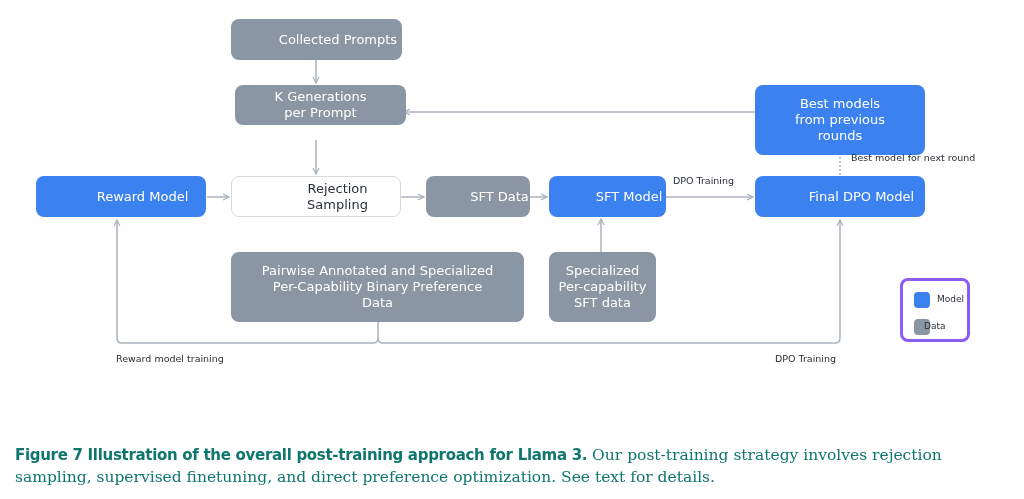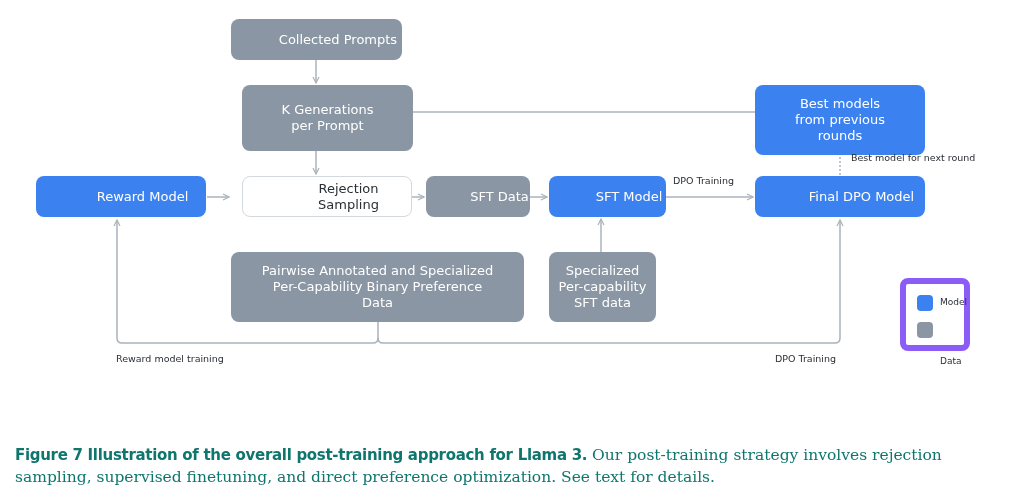--- a/index.html
+++ b/index.html
@@ -3,21 +3,21 @@
 <meta charset="utf-8">
 <style>
   html, body { margin:0; padding:0; background:#ffffff; }
   body { width:1024px; height:499px; position:relative; overflow:hidden; font-family:"DejaVu Sans", sans-serif; }
   .node { position:absolute; box-sizing:border-box; border-radius:8px; display:flex; align-items:center; justify-content:center; text-align:center; font-size:13px; line-height:16px; color:#ffffff;padding-left:43px; }
   .model { background:#3b82f0; }
   .data { background:#8a96a3; }
   .plain { background:#ffffff; border:1.5px solid #d4d9de; color:#2a2f35; }
   svg.wires { position:absolute; left:0; top:0; }
   .lbl { position:absolute; font-size:9.5px; color:#2a2f35; white-space:nowrap; }
-  .legend { position:absolute; left:900px; top:278px; width:70px; height:73px; border:6px solid #8b5cf6; border-radius:8px; box-sizing:border-box;text-align:right; }
+  .legend { position:absolute; left:900px; top:278px; width:70px; height:64px; border:3px solid #8b5cf6; border-radius:8px; box-sizing:border-box;text-align:right; }
   .sw { position:absolute; width:16px; height:16px; border-radius:4px; }
   .legtxt { position:absolute; font-size:9px; color:#2a2f35; }
   .caption { position:absolute; left:15px; top:444px; width:1000px; font-family:"DejaVu Serif", serif; font-size:15.5px; line-height:22px; color:#0f766e; }
   .caption .bold { font-family:"DejaVu Sans", sans-serif; font-weight:bold; font-size:15px; letter-spacing:-0.3px; }
 </style>
 </head>
 <body>
 
 <svg class="wires" width="1024" height="499">
   <defs>
@@ -34,35 +34,35 @@
     <line x1="530" y1="197" x2="547" y2="197" marker-end="url(#ah)"></line>
     <line x1="663" y1="197" x2="753" y2="197" marker-end="url(#ah)"></line>
     <line x1="601" y1="252" x2="601" y2="219" marker-end="url(#ah)"></line>
     <line x1="840" y1="175" x2="840" y2="140" stroke-dasharray="2,2" marker-end="url(#ah)"></line>
     <path d="M378,322 L378,338 Q378,343 373,343 L122,343 Q117,343 117,338 L117,220" marker-end="url(#ah)"></path>
     <path d="M378,338 Q378,343 383,343 L835,343 Q840,343 840,338 L840,220" marker-end="url(#ah)"></path>
   </g>
 </svg>
 
 <div class="node data" style="left:231px;top:19px;width:171px;height:41px;">Collected Prompts</div>
-<div class="node data" style="left:242px;top:85px;width:171px;height:66px;padding:0 32px;">K Generations per Prompt</div>
+<div class="node data" style="left:235px;top:85px;width:171px;height:40px;padding:0 32px;">K Generations per Prompt</div>
 <div class="node model" style="left:36px;top:176px;width:170px;height:41px;">Reward Model</div>
-<div class="node plain" style="left:231px;top:176px;width:170px;height:41px;margin-left:11px;">Rejection Sampling</div>
+<div class="node plain" style="left:231px;top:176px;width:170px;height:41px;">Rejection Sampling</div>
 <div class="node data" style="left:426px;top:176px;width:104px;height:41px;">SFT Data</div>
 <div class="node model" style="left:549px;top:176px;width:117px;height:41px;">SFT Model</div>
 <div class="node model" style="left:755px;top:176px;width:170px;height:41px;">Final DPO Model</div>
 <div class="node model" style="left:755px;top:85px;width:170px;height:70px;padding:0 30px;">Best models from previous rounds</div>
 <div class="node data" style="left:231px;top:252px;width:293px;height:70px;padding:0 30px;">Pairwise Annotated and Specialized Per-Capability Binary Preference Data</div>
 <div class="node data" style="left:549px;top:252px;width:107px;height:70px;padding:6px 6px;">Specialized Per-capability SFT data</div>
 
 <div class="lbl" style="left:673px;top:175px;">DPO Training</div>
 <div class="lbl" style="left:851px;top:152px;">Best model for next round</div>
 <div class="lbl" style="left:116px;top:353px;">Reward model training</div>
 <div class="lbl" style="left:775px;top:353px;">DPO Training</div>
 
 <div class="legend">
   <div class="sw" style="left:11px;top:11px;background:#3b82f0;"></div>
   <div class="legtxt" style="left:34px;top:13px;">Model</div>
   <div class="sw" style="left:11px;top:38px;background:#8a96a3;"></div>
-  <div class="legtxt" style="left:34px;top:40px;margin-top:32px;">Data</div>
+  <div class="legtxt" style="left:21px;top:40px;">Data</div>
 </div>
 
 <div class="caption"><span class="bold">Figure 7  Illustration of the overall post-training approach for Llama 3.</span><span> Our post-training strategy involves rejection sampling, supervised finetuning, and direct preference optimization. See text for details.</span></div>
 
 </body></html>

